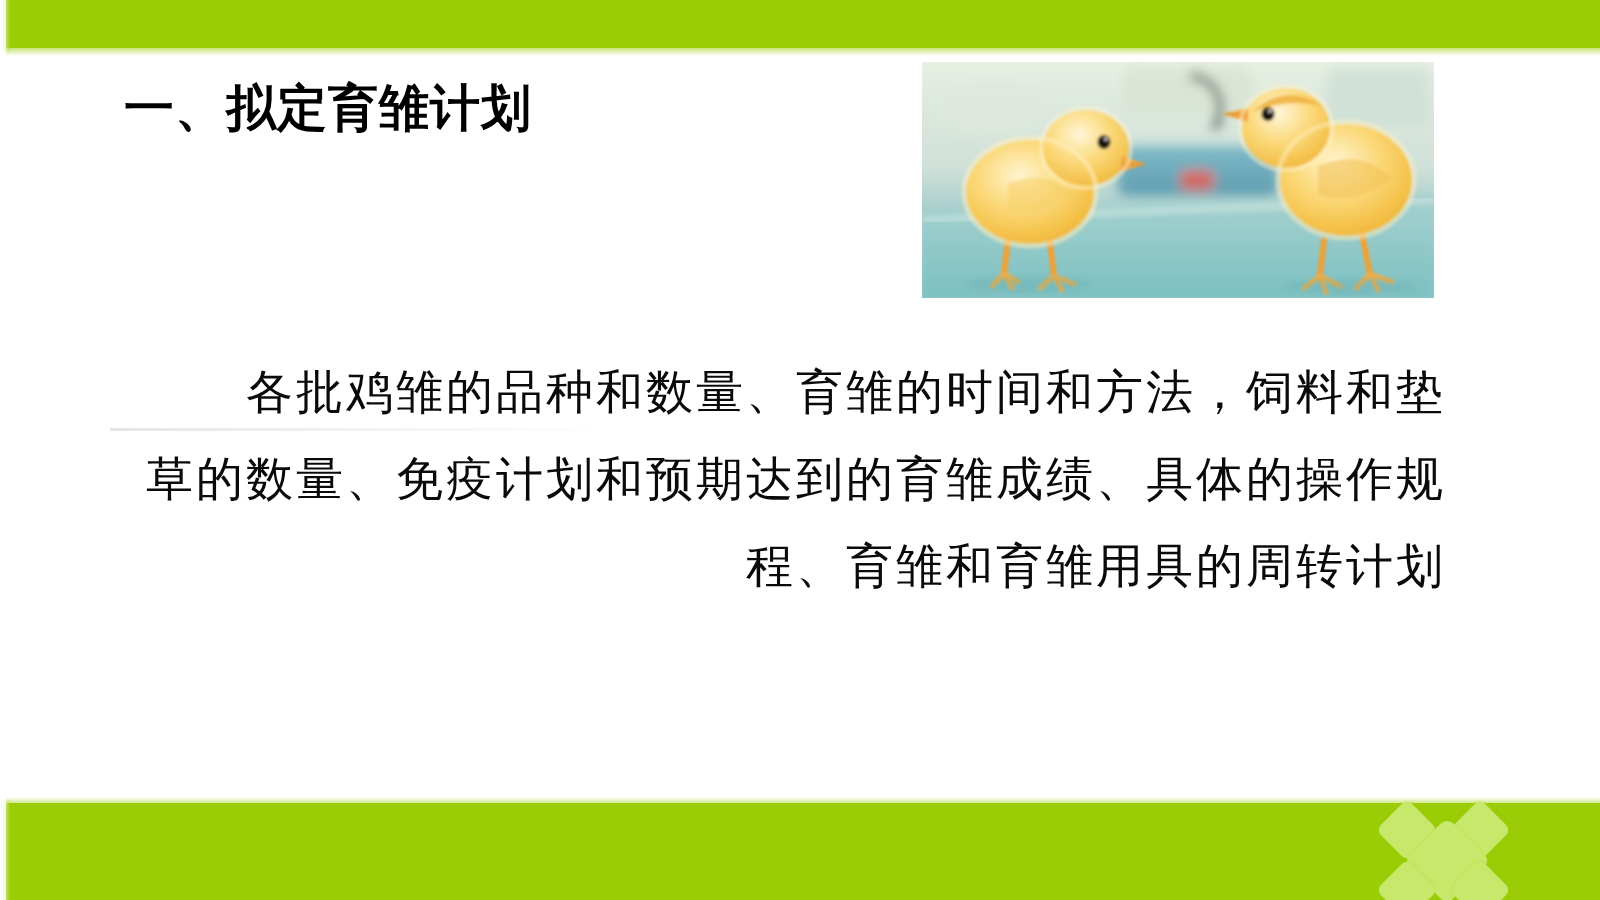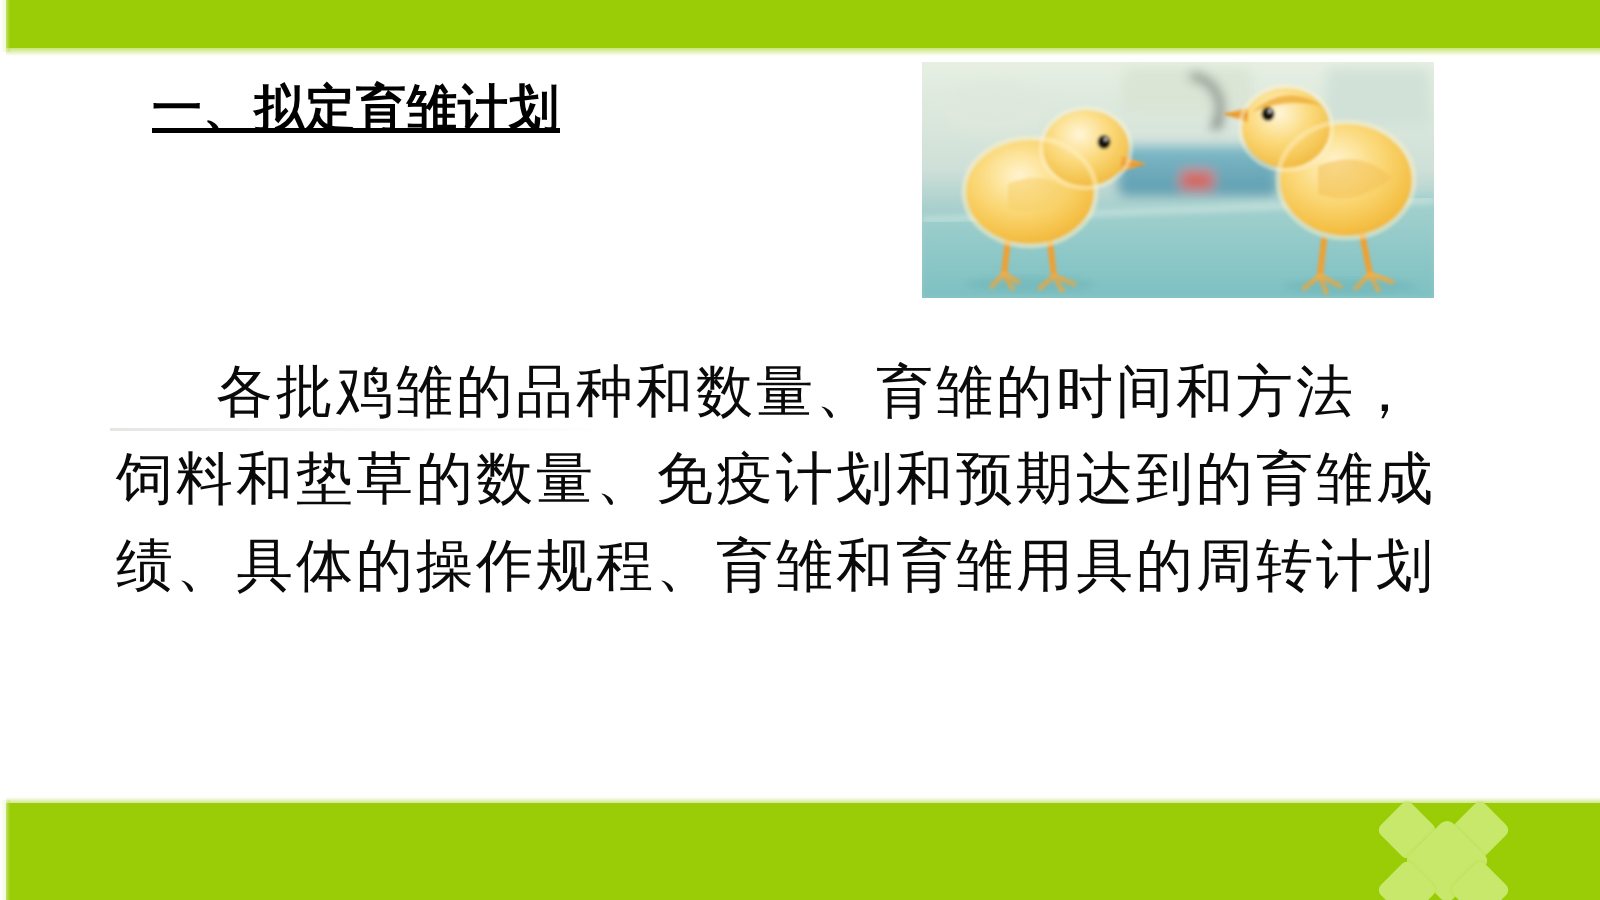--- a/index.html
+++ b/index.html
@@ -92,30 +92,29 @@
   }
   .dia-c  { width: 62px; height: 62px; left: 44px; top: 18px; border-radius: 9px; }
   .dia-tl { width: 44px; height: 44px; left: 13px; top: -4px; }
   .dia-tr { width: 44px; height: 44px; left: 86px; top: -4px; }
   .dia-bl { width: 44px; height: 44px; left: 13px; top: 56px; }
   .dia-br { width: 44px; height: 44px; left: 86px; top: 56px; }
 
   
   .title {
     position: absolute;
-    left: 152px;
+    left: 124px;
     top: 78px;
     font-size: 50px;
     line-height: 60px;
     font-weight: bold;
     color: #000000;
     letter-spacing: 1px;
     white-space: nowrap;
     font-family: "DejaVu Sans", "Liberation Sans", sans-serif;
-    text-decoration: underline;
   }
 
   
   .photo {
     position: absolute;
     left: 922px;
     top: 62px;
     width: 512px;
     height: 236px;
   }
@@ -128,26 +127,27 @@
   }
   .photo svg { display: block; width: 100%; height: 100%; }
 
   
   .body-text {
     position: absolute;
     left: 116px;
     top: 348px;
     width: 1330px;
     font-family: "DejaVu Serif", "Liberation Serif", serif;
-    font-size: 57px;
+    font-size: 47px;
     line-height: 87px;
     color: #0a0a0a;
     letter-spacing: 3px;
     text-indent: 100px;
     font-weight: 500;
+    text-align: right;
   }
 
   
   .faint-rule {
     position: absolute;
     left: 110px;
     top: 428px;
     width: 480px;
     height: 3px;
     background: linear-gradient(to right, rgba(225,225,222,0.85), rgba(248,248,246,0.2));

